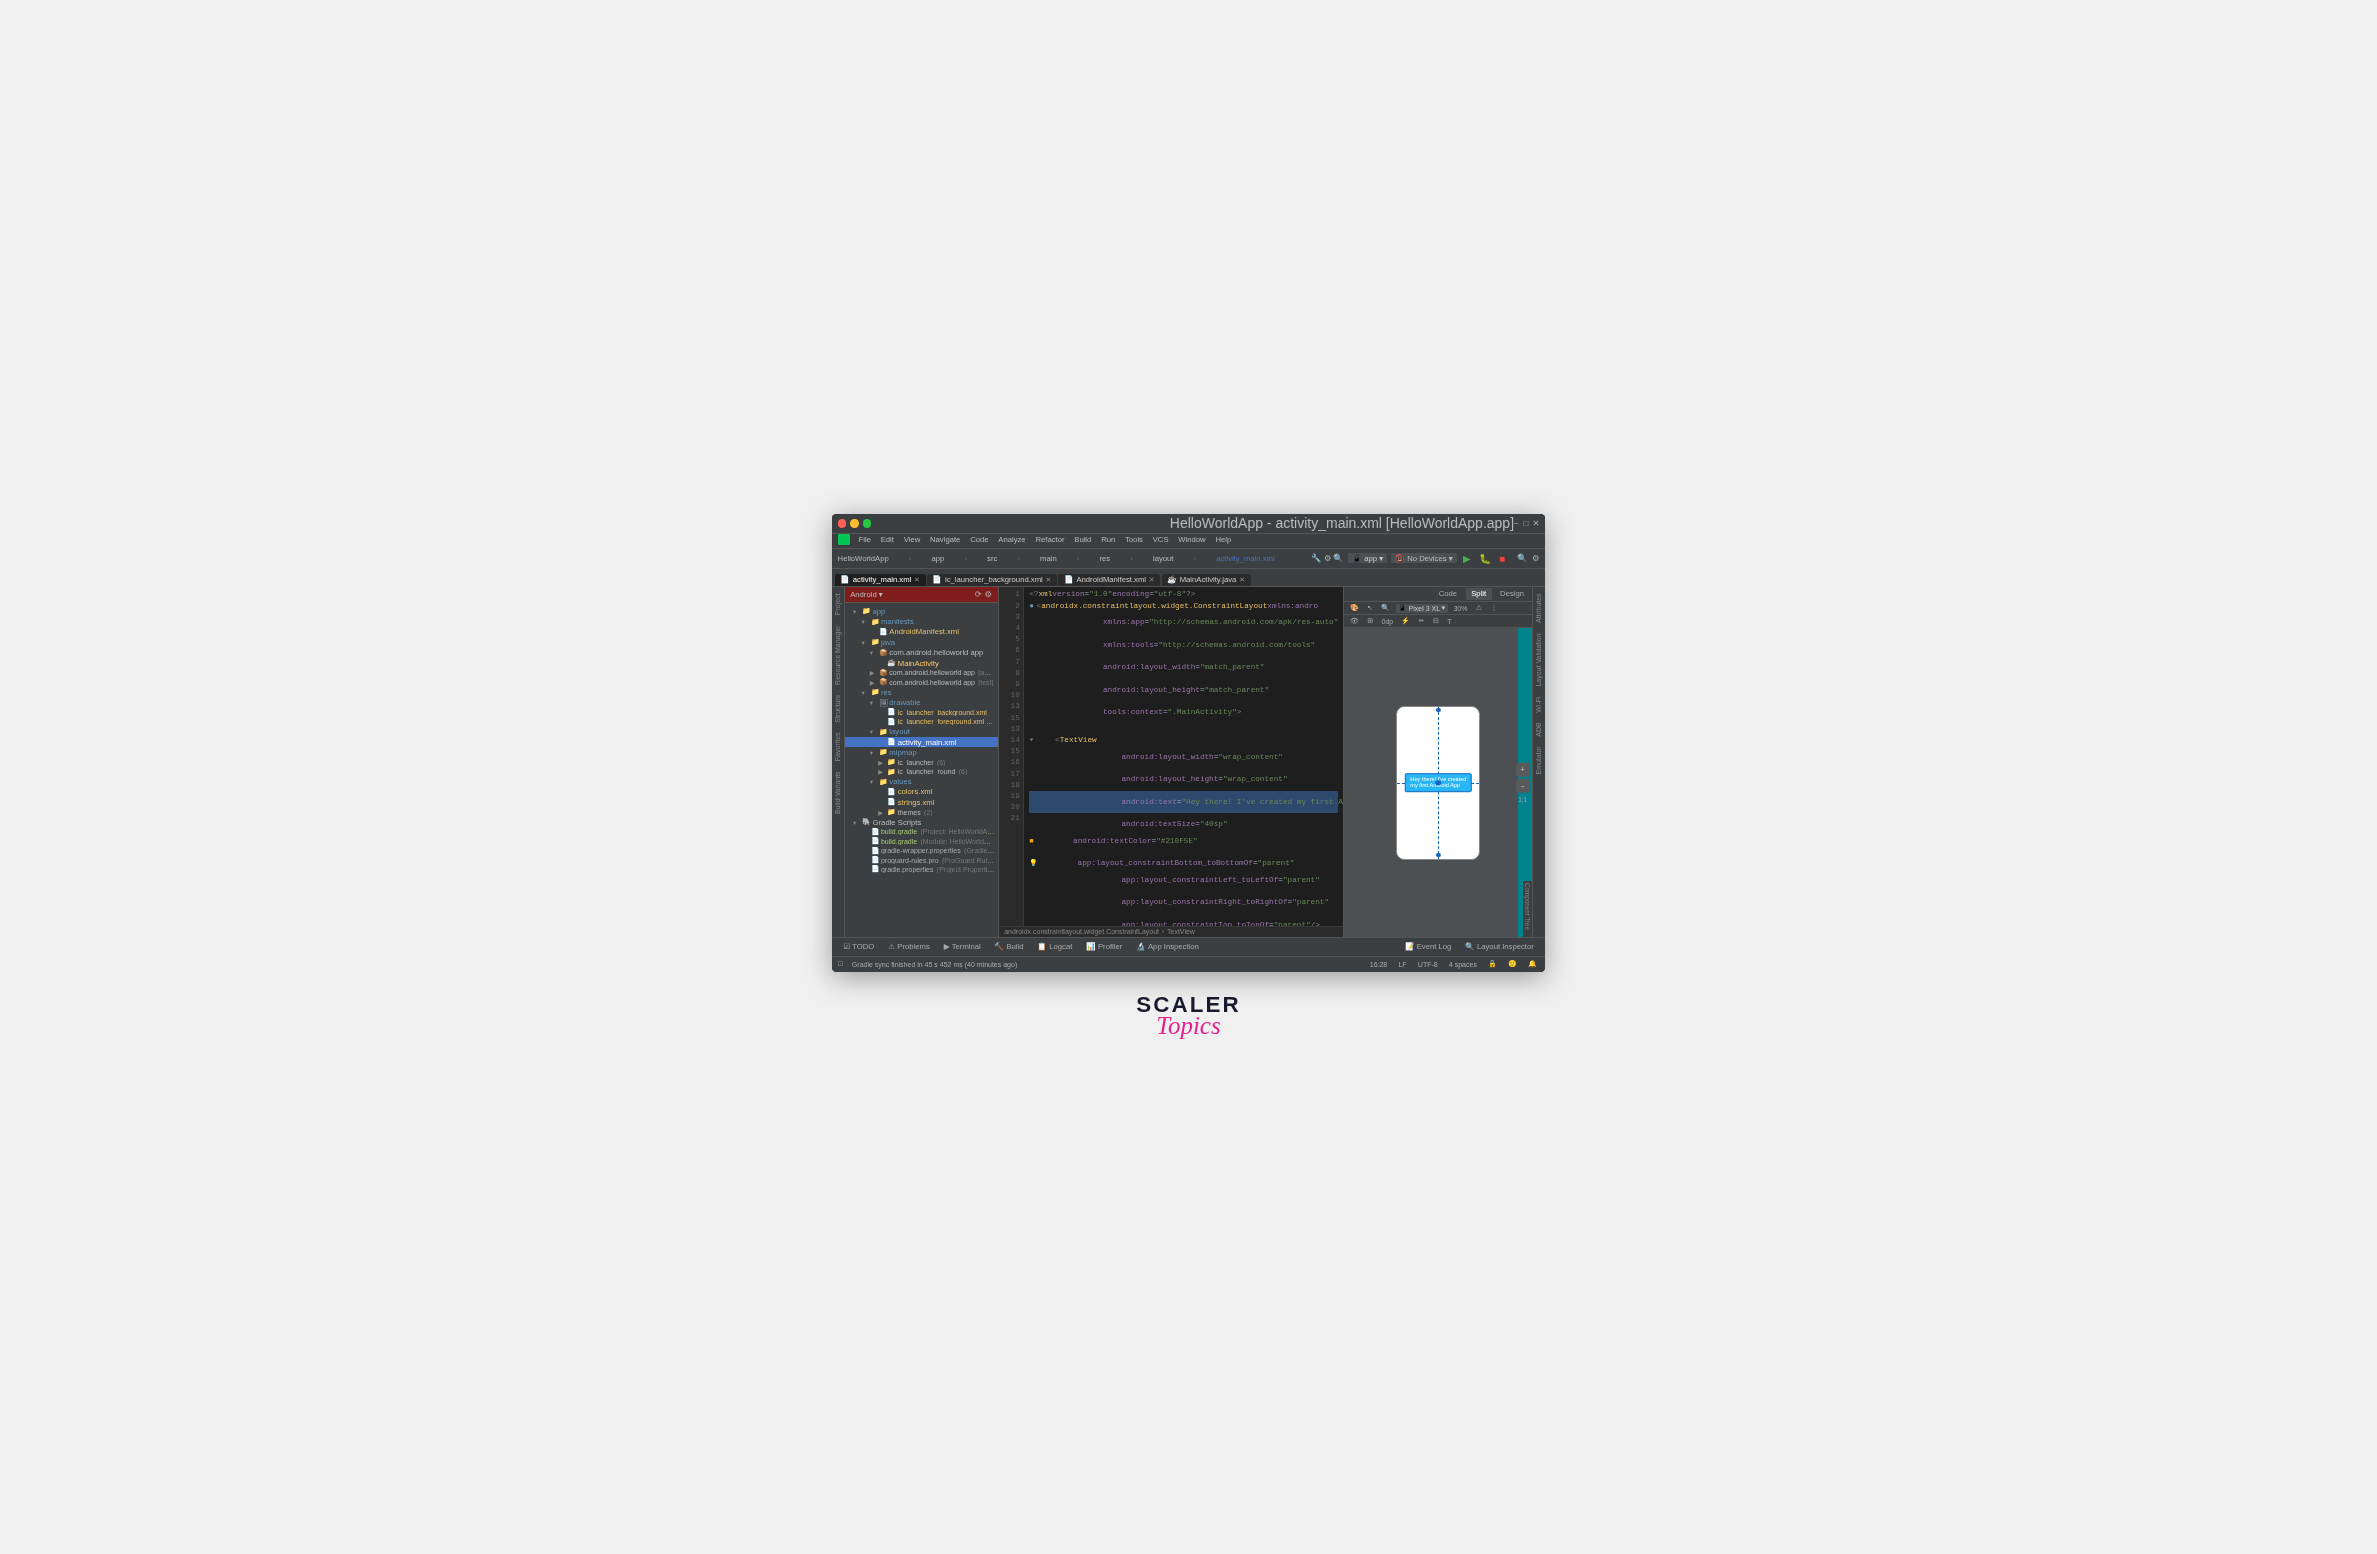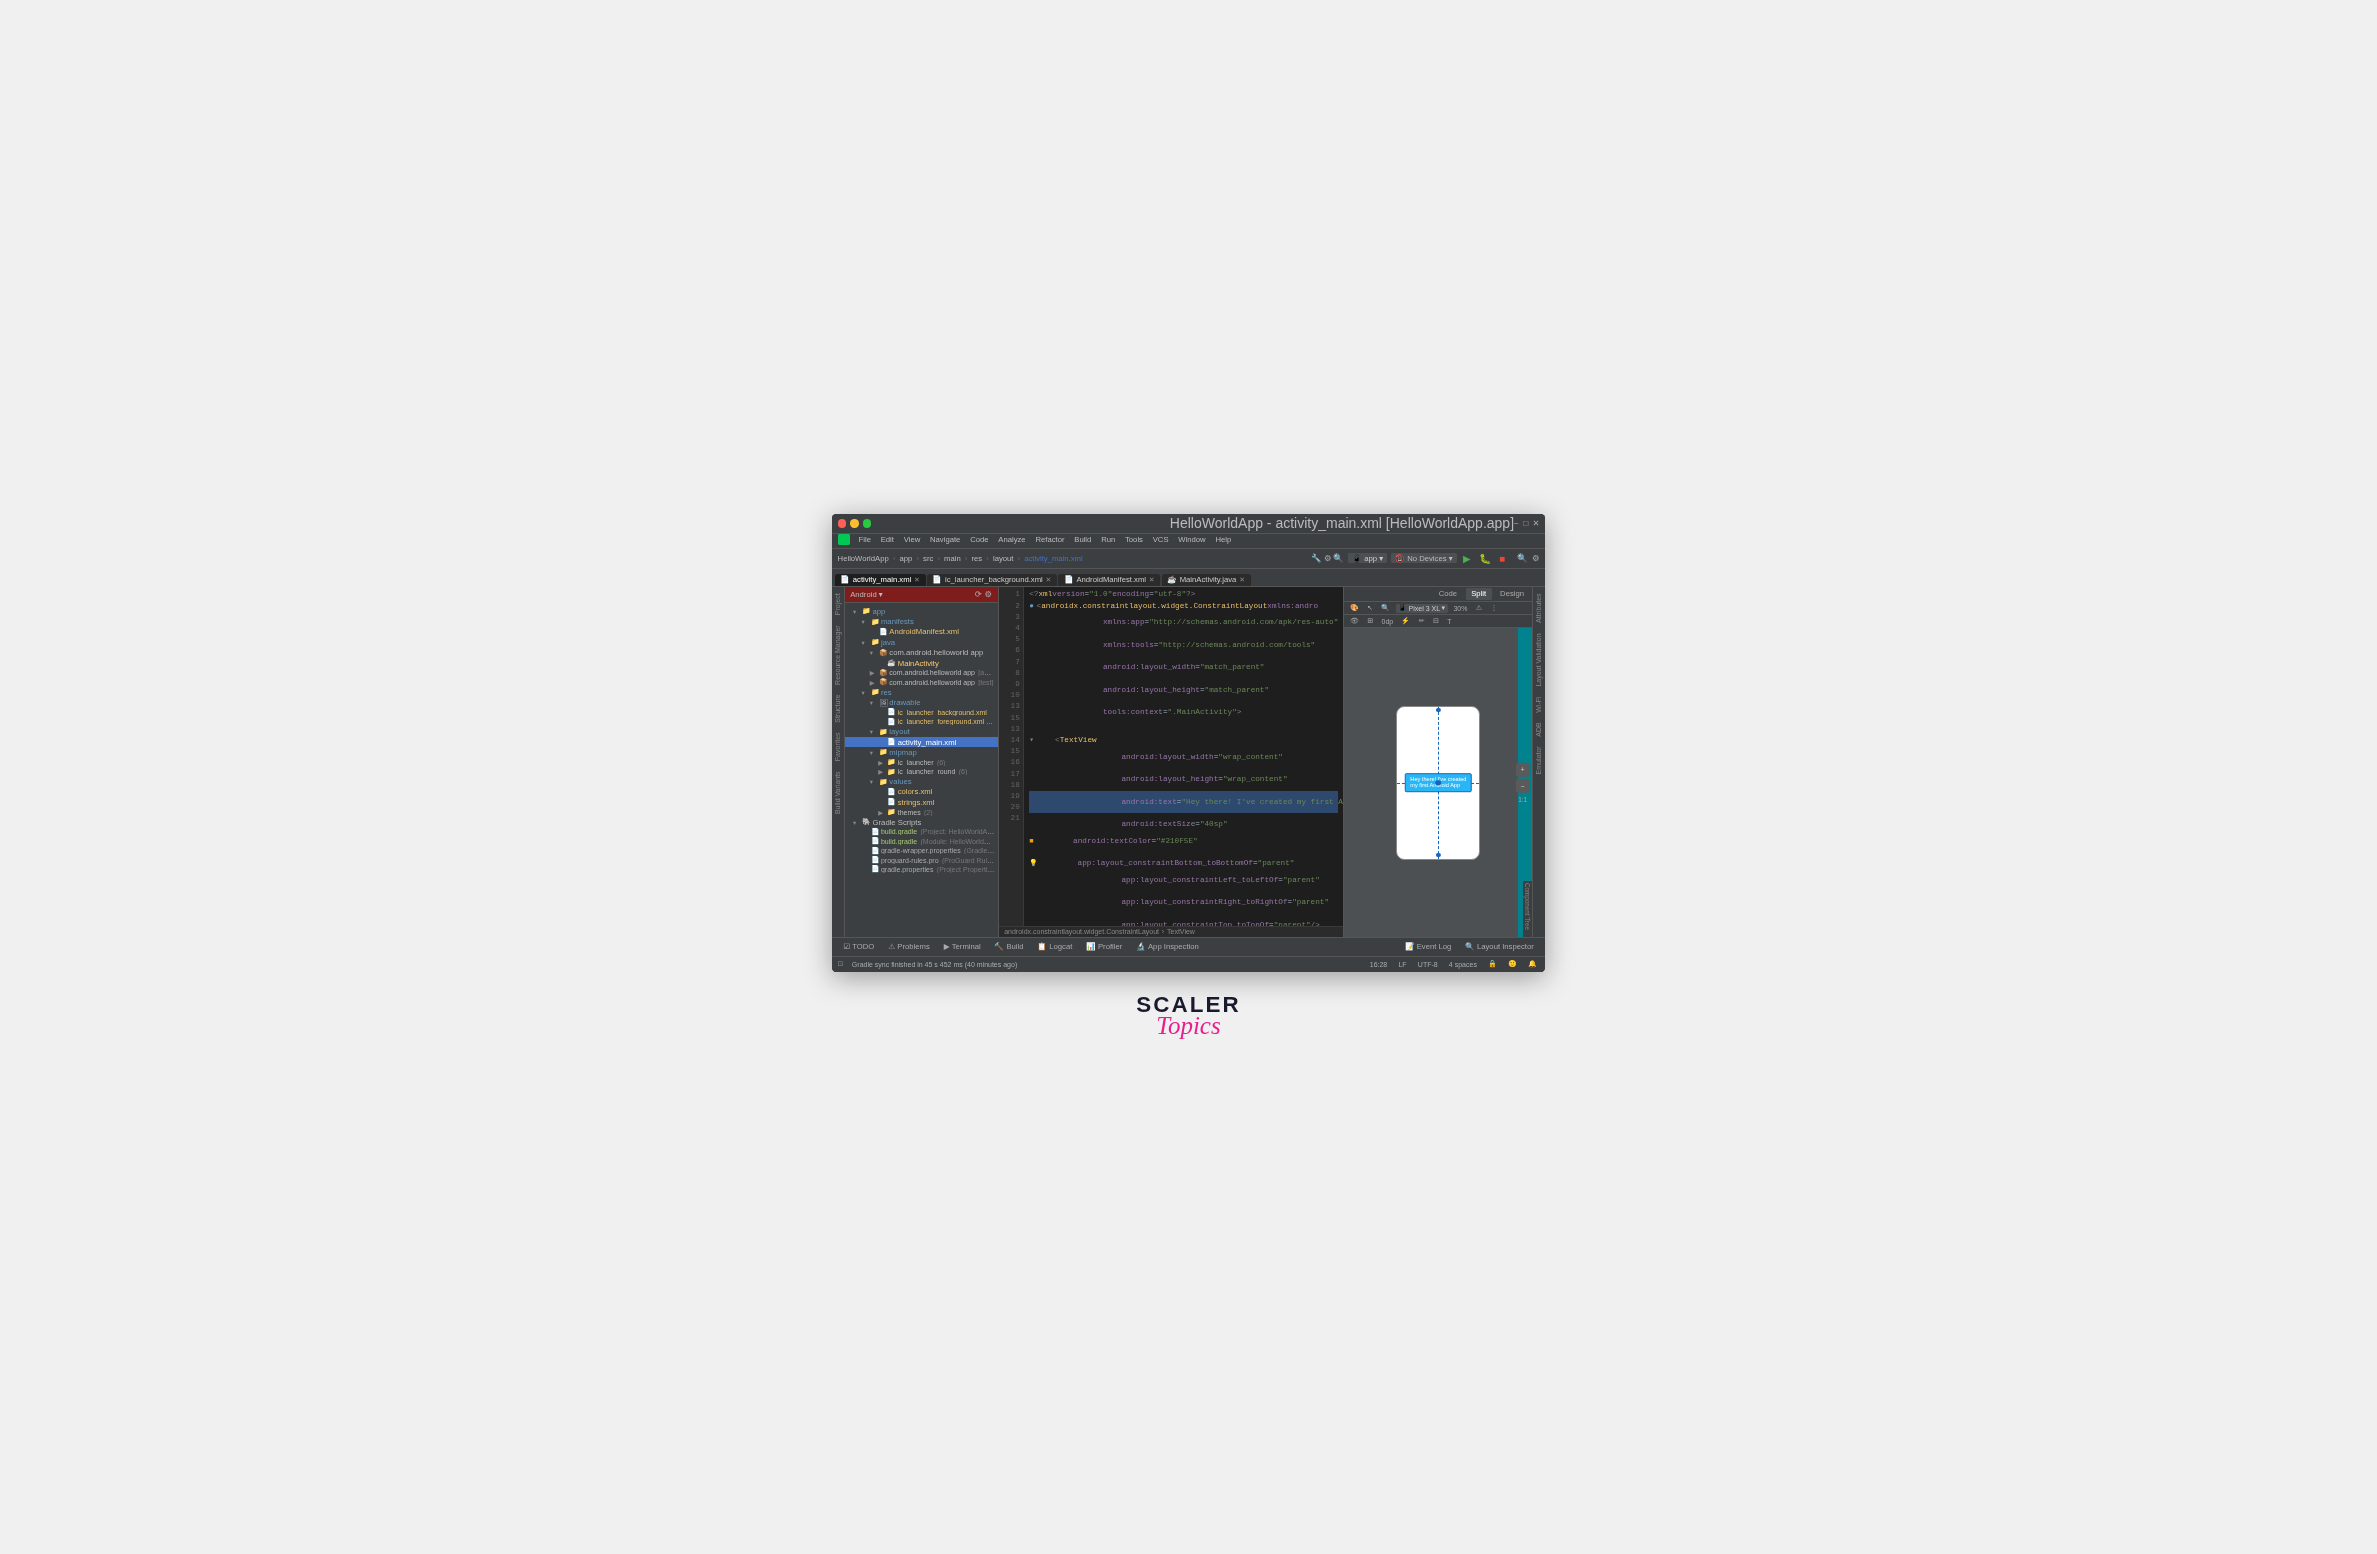--- a/index.html
+++ b/index.html
@@ -79,21 +79,21 @@
     }
 
     
     .toolbar-bar {
       background: #3c3f41;
       display: flex;
       align-items: center;
       padding: 1.4px 5.6px;
       height: 19.6px;
       border-bottom: 0.7px solid #555;
-      gap: 2px;
+      gap: 18px;
     }
     .tab-file {
       background: #2b2b2b;
       border-top-left-radius: 2.8px;
       border-top-right-radius: 2.8px;
       padding: 1.4px 5.6px;
       font-size: 7.7px;
       color: #ccc;
       display: flex;
       align-items: center;

